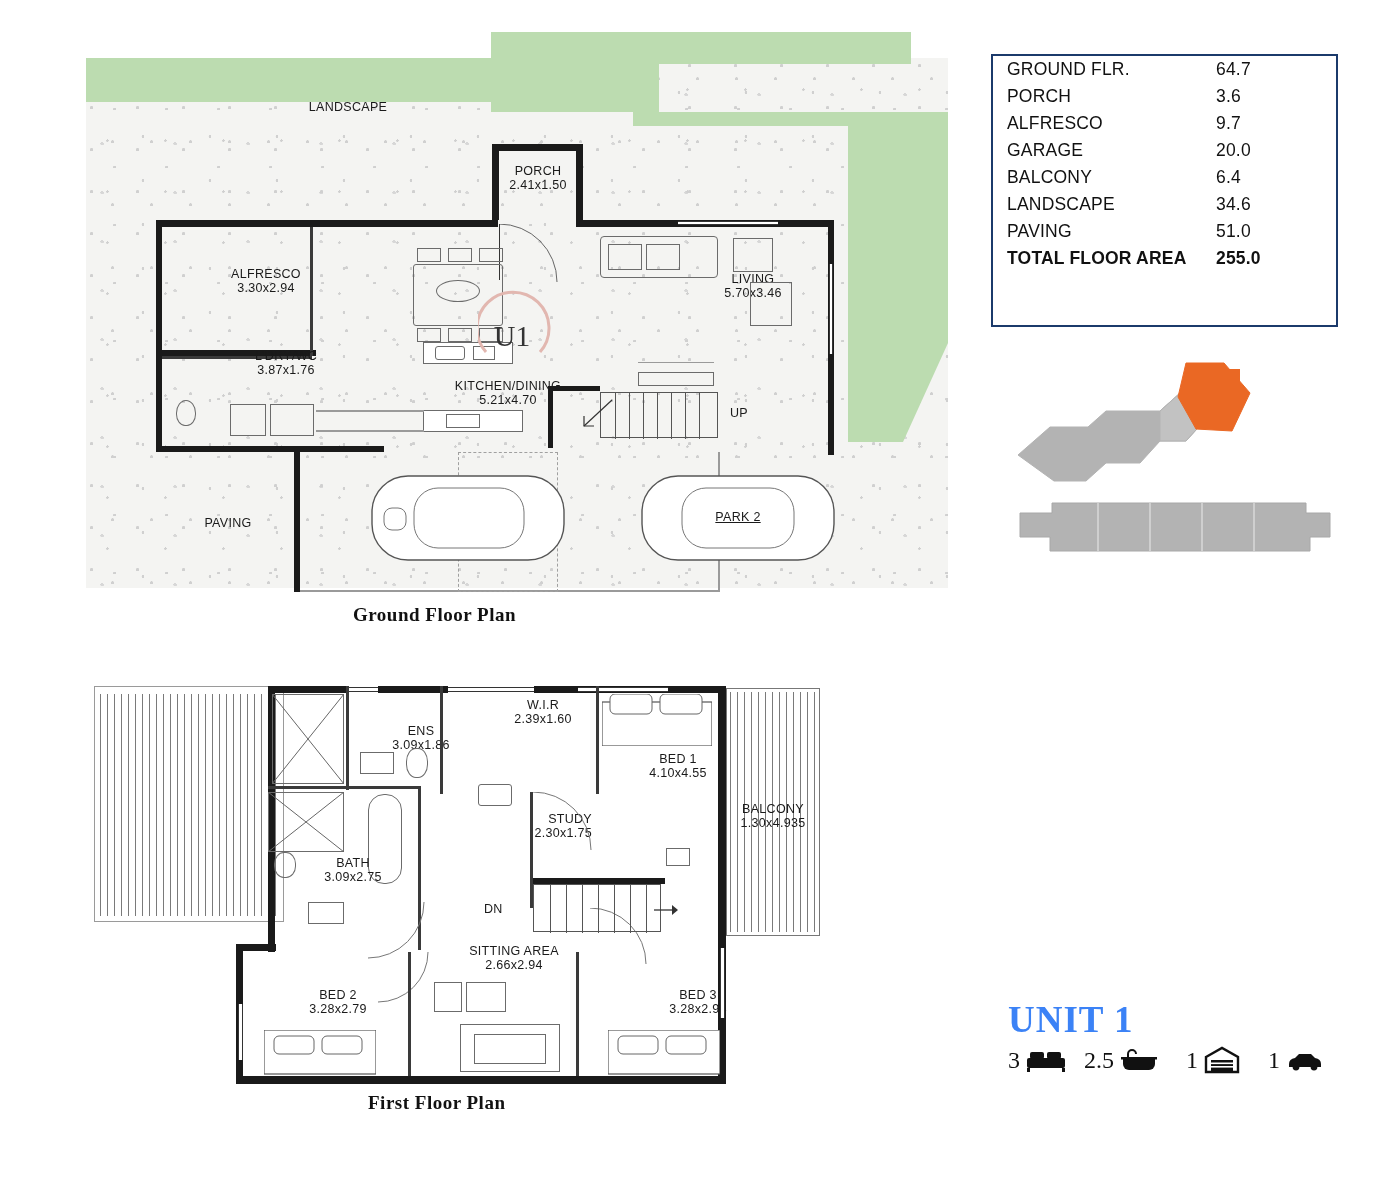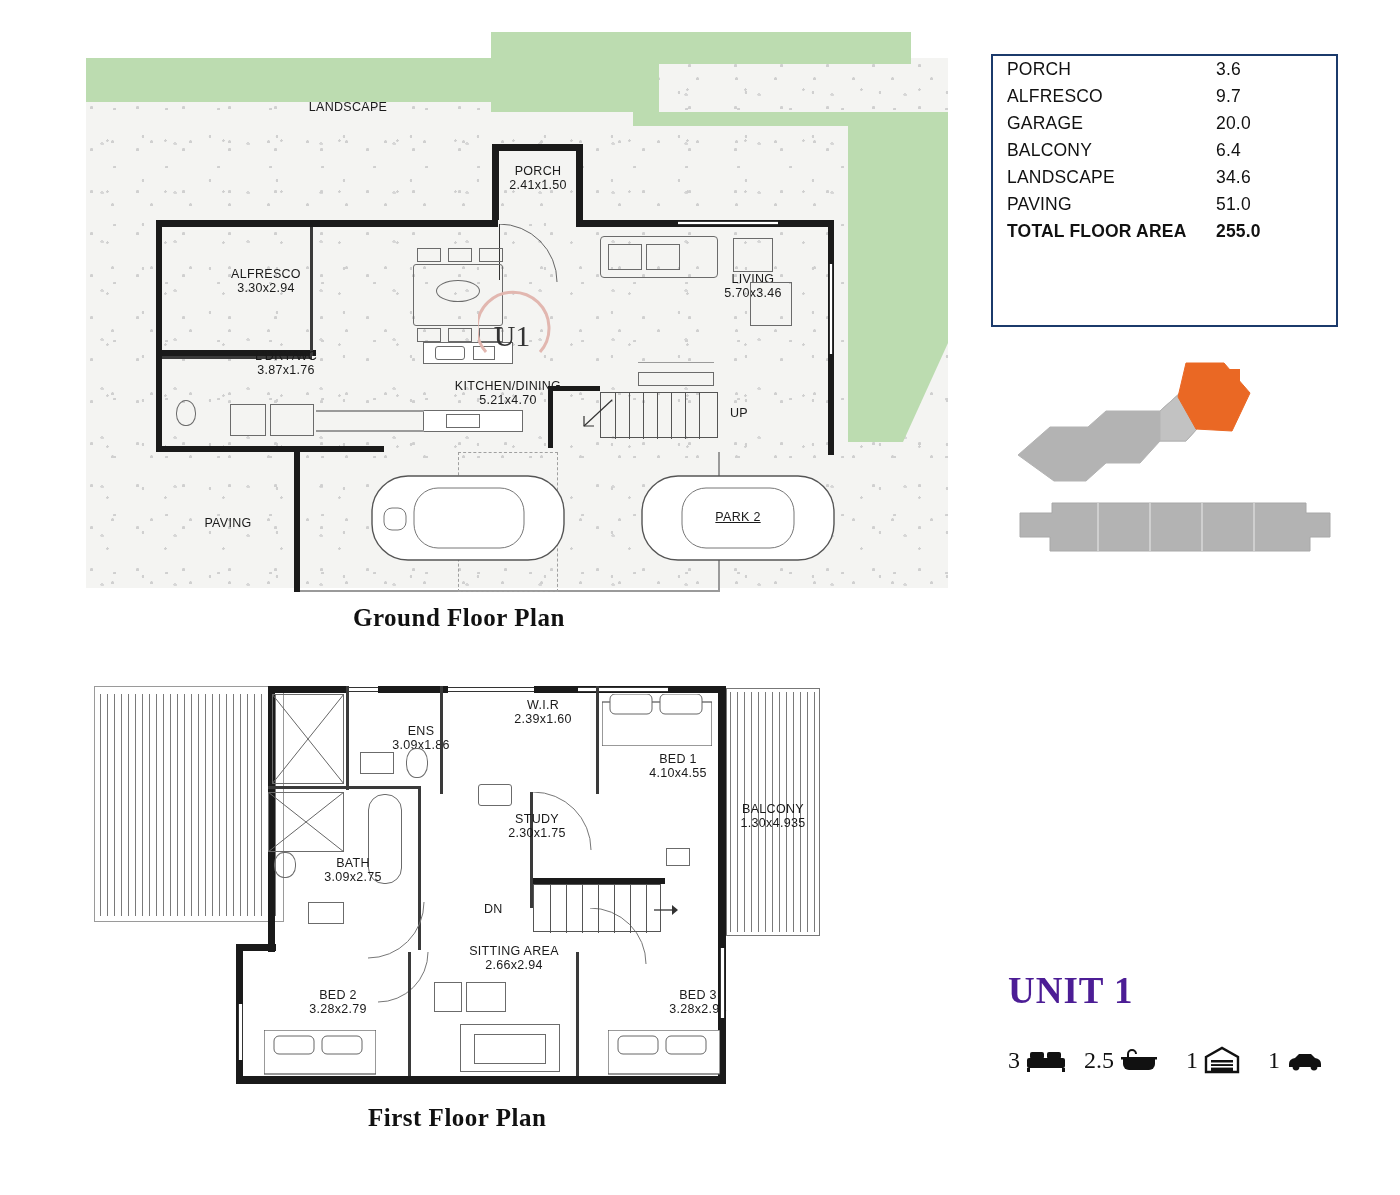--- a/index.html
+++ b/index.html
@@ -57,21 +57,21 @@
       radial-gradient(circle at 22% 75%, #d6d6d6 0 1.6px, transparent 1.8px);
     background-size: 46px 42px, 58px 51px, 39px 63px, 67px 44px, 52px 58px, 73px 49px;
     opacity:.95;
   }
   .landscape { position:absolute; background:#bcdcb0; }
 
   .plan-title {
     position:absolute;
     font-family:"Liberation Serif", serif;
     font-weight:bold;
-    font-size:25px;
+    font-size:19px;
     color:#111;
     letter-spacing:.5px;
   }
 
   
   #area-table {
     position:absolute; left:991px; top:54px; width:347px; height:273px;
     border:2px solid #1b3a6b;
     background:#fff;
   }
@@ -83,23 +83,23 @@
     letter-spacing:.2px;
   }
   #area-table td.val { text-align:left; padding-left:0; width:120px; }
   #area-table tr.total td { font-weight:bold; }
 
   
   #site-key { position:absolute; left:1010px; top:345px; width:330px; height:250px; }
 
   
   #unit-title {
-    position:absolute; left:1008px; top:969px;
+    position:absolute; left:1008px; top:998px;
     font-family:"Liberation Serif", serif;
-    font-weight:bold; font-size:37px; color:#4c1d95;
+    font-weight:bold; font-size:37px; color:#3b82f6;
     letter-spacing:1px;
   }
   #spec-row {
     position:absolute; left:1008px; top:1046px;
     display:flex; align-items:center; gap:12px;
     font-family:"Liberation Serif", serif;
     font-size:24px; color:#111;
   }
   #spec-row .spec { display:flex; align-items:center; gap:6px; }
   #spec-row svg { display:block; }
@@ -323,21 +323,21 @@
   </svg>
   <div class="outline" style="left:290px;top:142px;width:34px;height:90px;border-radius:16px;"></div>
   <div class="room-label" style="left:210px;top:204px;width:130px;">
     <span class="nm">BATH</span>
     <span class="dim">3.09x2.75</span>
   </div>
   <div class="outline" style="left:196px;top:200px;width:22px;height:26px;border-radius:45%;"></div>
   <div class="outline" style="left:230px;top:250px;width:36px;height:22px;"></div>
 
   <div class="thinwall" style="left:452px;top:140px;width:3px;height:116px;"></div>
-  <div class="room-label" style="left:404px;top:160px;width:110px;">
+  <div class="room-label" style="left:404px;top:160px;width:110px;text-align:right;">
     <span class="nm">STUDY</span>
     <span class="dim">2.30x1.75</span>
   </div>
   <div class="outline" style="left:400px;top:132px;width:34px;height:22px;border-radius:3px;"></div>
 
   <svg class="abs" style="left:455px;top:140px;" width="62" height="62">
     <path d="M0 0 A58 58 0 0 1 58 58" fill="none" stroke="#777" stroke-width="1"></path>
   </svg>
   <svg class="abs" style="left:290px;top:250px;" width="58" height="58">
     <path d="M56 0 A56 56 0 0 1 0 56" fill="none" stroke="#777" stroke-width="1"></path>
@@ -393,26 +393,30 @@
     <span class="nm">BED 3</span>
     <span class="dim">3.28x2.94</span>
   </div>
   <svg class="abs" style="left:530px;top:378px;" width="112" height="46">
     <rect x="0" y="0" width="112" height="44" fill="#fff" stroke="#555" stroke-width="1.2"></rect>
     <rect x="10" y="6" width="40" height="18" rx="5" fill="#fff" stroke="#666" stroke-width="1"></rect>
     <rect x="58" y="6" width="40" height="18" rx="5" fill="#fff" stroke="#666" stroke-width="1"></rect>
   </svg>
   <div class="thinwall" style="left:642px;top:296px;width:5px;height:70px;background:#fff;border-left:1px solid #333;border-right:1px solid #333;"></div>
 
-  <div class="plan-title" style="left:290px;top:440px;margin-top:12px;">First Floor Plan</div>
+  <div class="plan-title" style="left:290px;top:440px;">First Floor Plan</div>
 </div>
 
 <div id="area-table">
   <table>
     <tbody>
+        <tr>
+      <td>GROUND FLR.</td>
+      <td class="val">64.7</td>
+    </tr>
     <tr>
       <td>PORCH</td>
       <td class="val">3.6</td>
     </tr>
     <tr>
       <td>ALFRESCO</td>
       <td class="val">9.7</td>
     </tr>
     <tr>
       <td>GARAGE</td>

